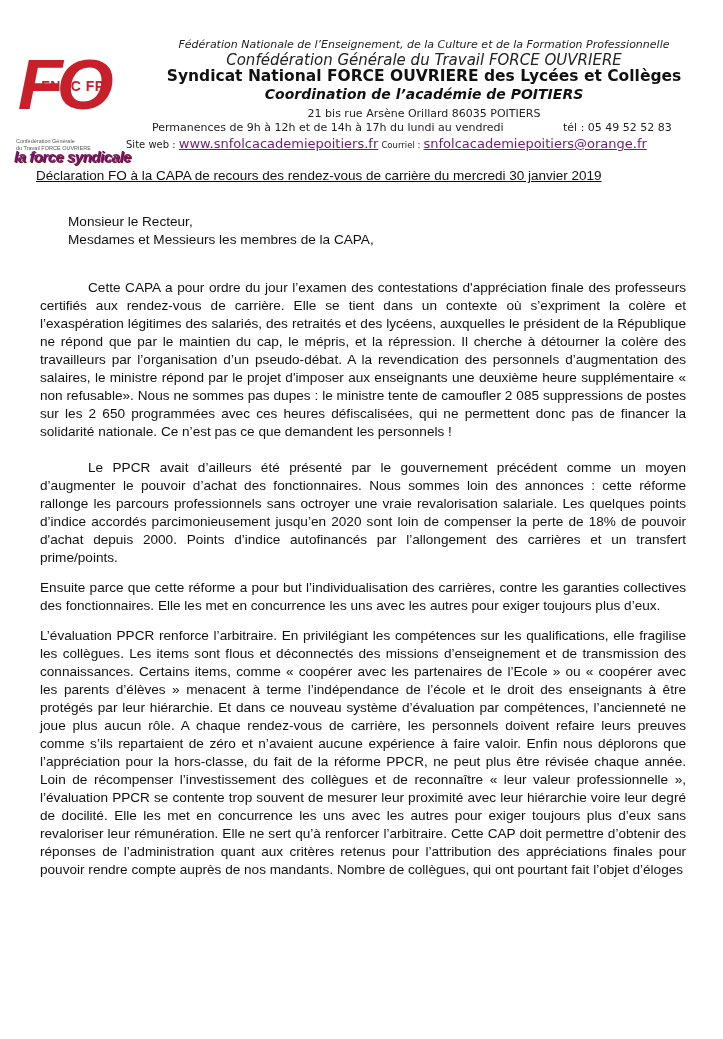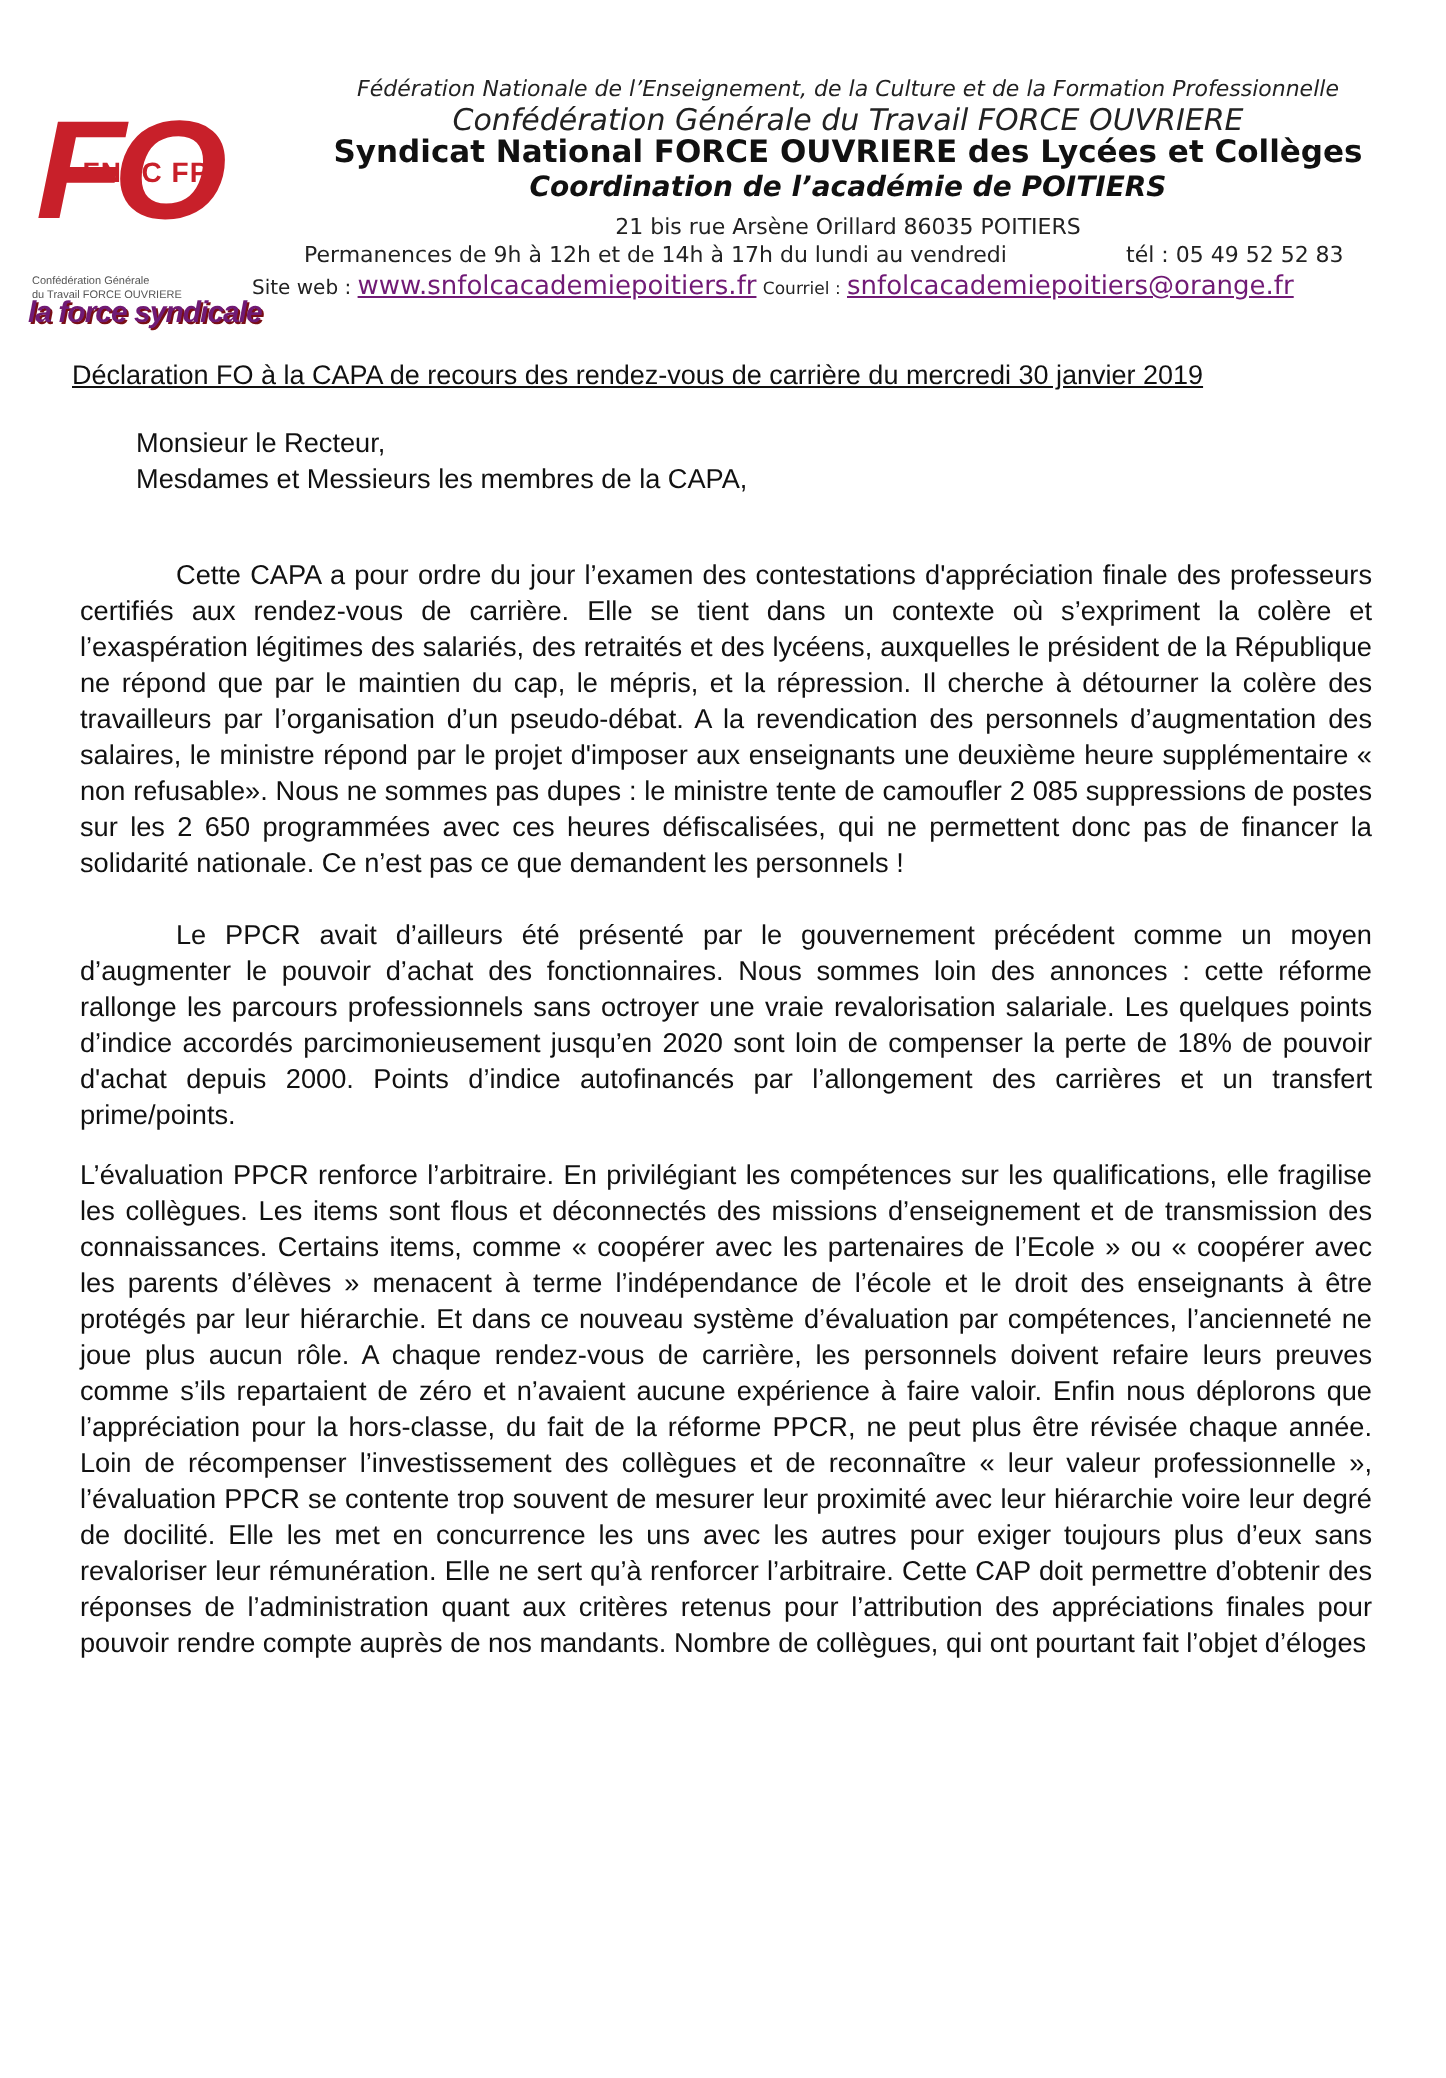--- a/index.html
+++ b/index.html
@@ -13,21 +13,21 @@
     .hdr-fed { top: 38px; font-style: italic; font-size: 11px; color: #222; }
     .hdr-conf { top: 51px; font-style: italic; font-size: 15px; color: #222; }
     .hdr-synd { top: 67px; font-weight: bold; font-size: 15.5px; color: #111; }
     .hdr-coord { top: 86px; font-weight: bold; font-style: italic; font-size: 14px; color: #111; }
     .hdr-addr { top: 107px; font-size: 11px; color: #222; }
     .hdr-perm { position: absolute; top: 121px; left: 152px; font-family: "DejaVu Sans", sans-serif; font-size: 11px; color: #222; white-space: nowrap; }
     .hdr-tel { position: absolute; top: 121px; left: 563px; font-family: "DejaVu Sans", sans-serif; font-size: 11px; color: #222; white-space: nowrap; }
     .hdr-web { position: absolute; top: 136px; left: 126px; font-family: "DejaVu Sans", sans-serif; font-size: 10px; color: #222; white-space: nowrap; }
     .hdr-web .lbl-small { font-size: 8.5px; }
     .hdr-web a { font-size: 13px; color: #701a75; text-decoration: underline; }
-    .title { position: absolute; top: 180px; left: 36px; font-family: "Liberation Sans", sans-serif; font-size: 13.5px; text-decoration: underline; color: #111; white-space: nowrap; }
+    .title { position: absolute; top: 168px; left: 36px; font-family: "Liberation Sans", sans-serif; font-size: 13.5px; text-decoration: underline; color: #111; white-space: nowrap; }
     .body { position: absolute; left: 28px; width: 670px; font-family: "Liberation Sans", sans-serif; font-size: 13.6px; line-height: 18px; color: #111; text-align: justify; }
     .salut { position: absolute; left: 68px; font-family: "Liberation Sans", sans-serif; font-size: 13.6px; color: #111; white-space: nowrap; }
     .p { margin: 12px; }
     .indent { text-indent: 48px; }
   </style>
 </head>
 <body>
 
 <div class="logo">
   <div class="logo-fnec">FNEC FP</div>
@@ -54,14 +54,15 @@
 </div>
 
 <div class="title">Déclaration FO à la CAPA de recours des rendez-vous de carrière du mercredi 30 janvier 2019</div>
 
 <div class="salut" style="top:214px;">Monsieur le Recteur,</div>
 <div class="salut" style="top:232px;">Mesdames et Messieurs les membres de la CAPA,</div>
 
 <div class="body" style="top:267px;">
   <p class="p indent">Cette CAPA a pour ordre du jour l’examen des contestations d'appréciation finale des professeurs certifiés aux rendez-vous de carrière. Elle se tient dans un contexte où s’expriment la colère et l’exaspération légitimes des salariés, des retraités et des lycéens, auxquelles le président de la République ne répond que par le maintien du cap, le mépris, et la répression. Il cherche à détourner la colère des travailleurs par l’organisation d’un pseudo-débat. A la revendication des personnels d’augmentation des salaires, le ministre répond par le projet d'imposer aux enseignants une deuxième heure supplémentaire « non refusable». Nous ne sommes pas dupes : le ministre tente de camoufler 2 085 suppressions de postes sur les 2 650 programmées avec ces heures défiscalisées, qui ne permettent donc pas de financer la solidarité nationale. Ce n’est pas ce que demandent les personnels !</p>
   <p class="p indent" style="margin-top:18px;">Le PPCR avait d’ailleurs été présenté par le gouvernement précédent comme un moyen d’augmenter le pouvoir d’achat des fonctionnaires. Nous sommes loin des annonces : cette réforme rallonge les parcours professionnels sans octroyer une vraie revalorisation salariale. Les quelques points d’indice accordés parcimonieusement jusqu’en 2020 sont loin de compenser la perte de 18% de pouvoir d'achat depuis 2000. Points d’indice autofinancés par l’allongement des carrières et un transfert prime/points.</p>
+  <p class="p">Ensuite parce que cette réforme a pour but l’individualisation des carrières, contre les garanties collectives des fonctionnaires. Elle les met en concurrence les uns avec les autres pour exiger toujours plus d’eux.</p>
   <p class="p">L’évaluation PPCR renforce l’arbitraire. En privilégiant les compétences sur les qualifications, elle fragilise les collègues. Les items sont flous et déconnectés des missions d’enseignement et de transmission des connaissances. Certains items, comme « coopérer avec les partenaires de l’Ecole » ou « coopérer avec les parents d’élèves » menacent à terme l’indépendance de l’école et le droit des enseignants à être protégés par leur hiérarchie. Et dans ce nouveau système d’évaluation par compétences, l’ancienneté ne joue plus aucun rôle. A chaque rendez-vous de carrière, les personnels doivent refaire leurs preuves comme s’ils repartaient de zéro et n’avaient aucune expérience à faire valoir. Enfin nous déplorons que l’appréciation pour la hors-classe, du fait de la réforme PPCR, ne peut plus être révisée chaque année. Loin de récompenser l’investissement des collègues et de reconnaître « leur valeur professionnelle », l’évaluation PPCR se contente trop souvent de mesurer leur proximité avec leur hiérarchie voire leur degré de docilité. Elle les met en concurrence les uns avec les autres pour exiger toujours plus d’eux sans revaloriser leur rémunération. Elle ne sert qu’à renforcer l’arbitraire. Cette CAP doit permettre d’obtenir des réponses de l’administration quant aux critères retenus pour l’attribution des appréciations finales pour pouvoir rendre compte auprès de nos mandants. Nombre de collègues, qui ont pourtant fait l’objet d’éloges</p>
 </div>
 
 </body></html>

